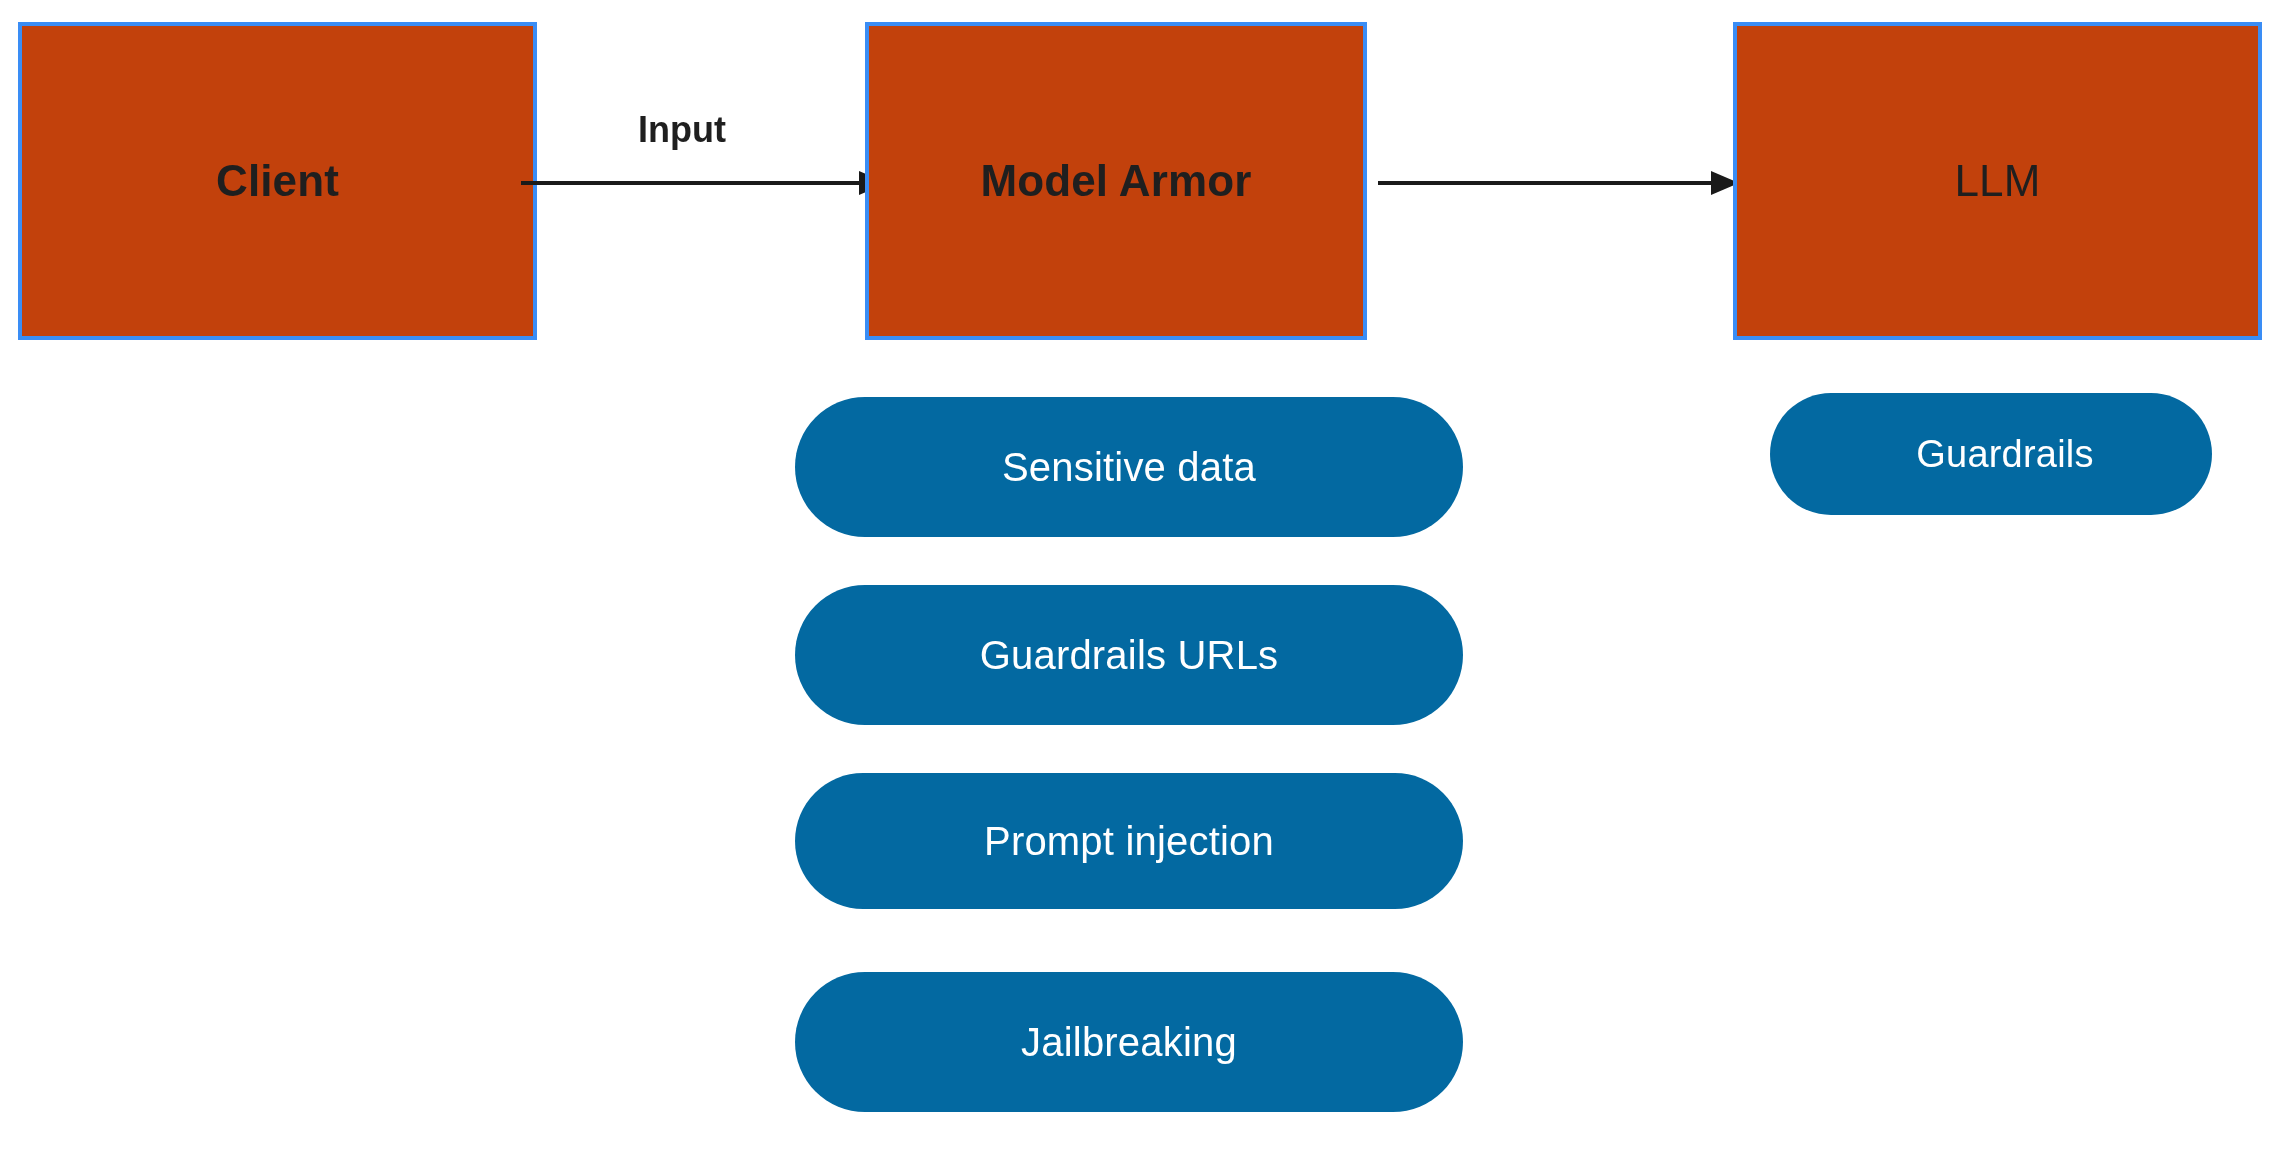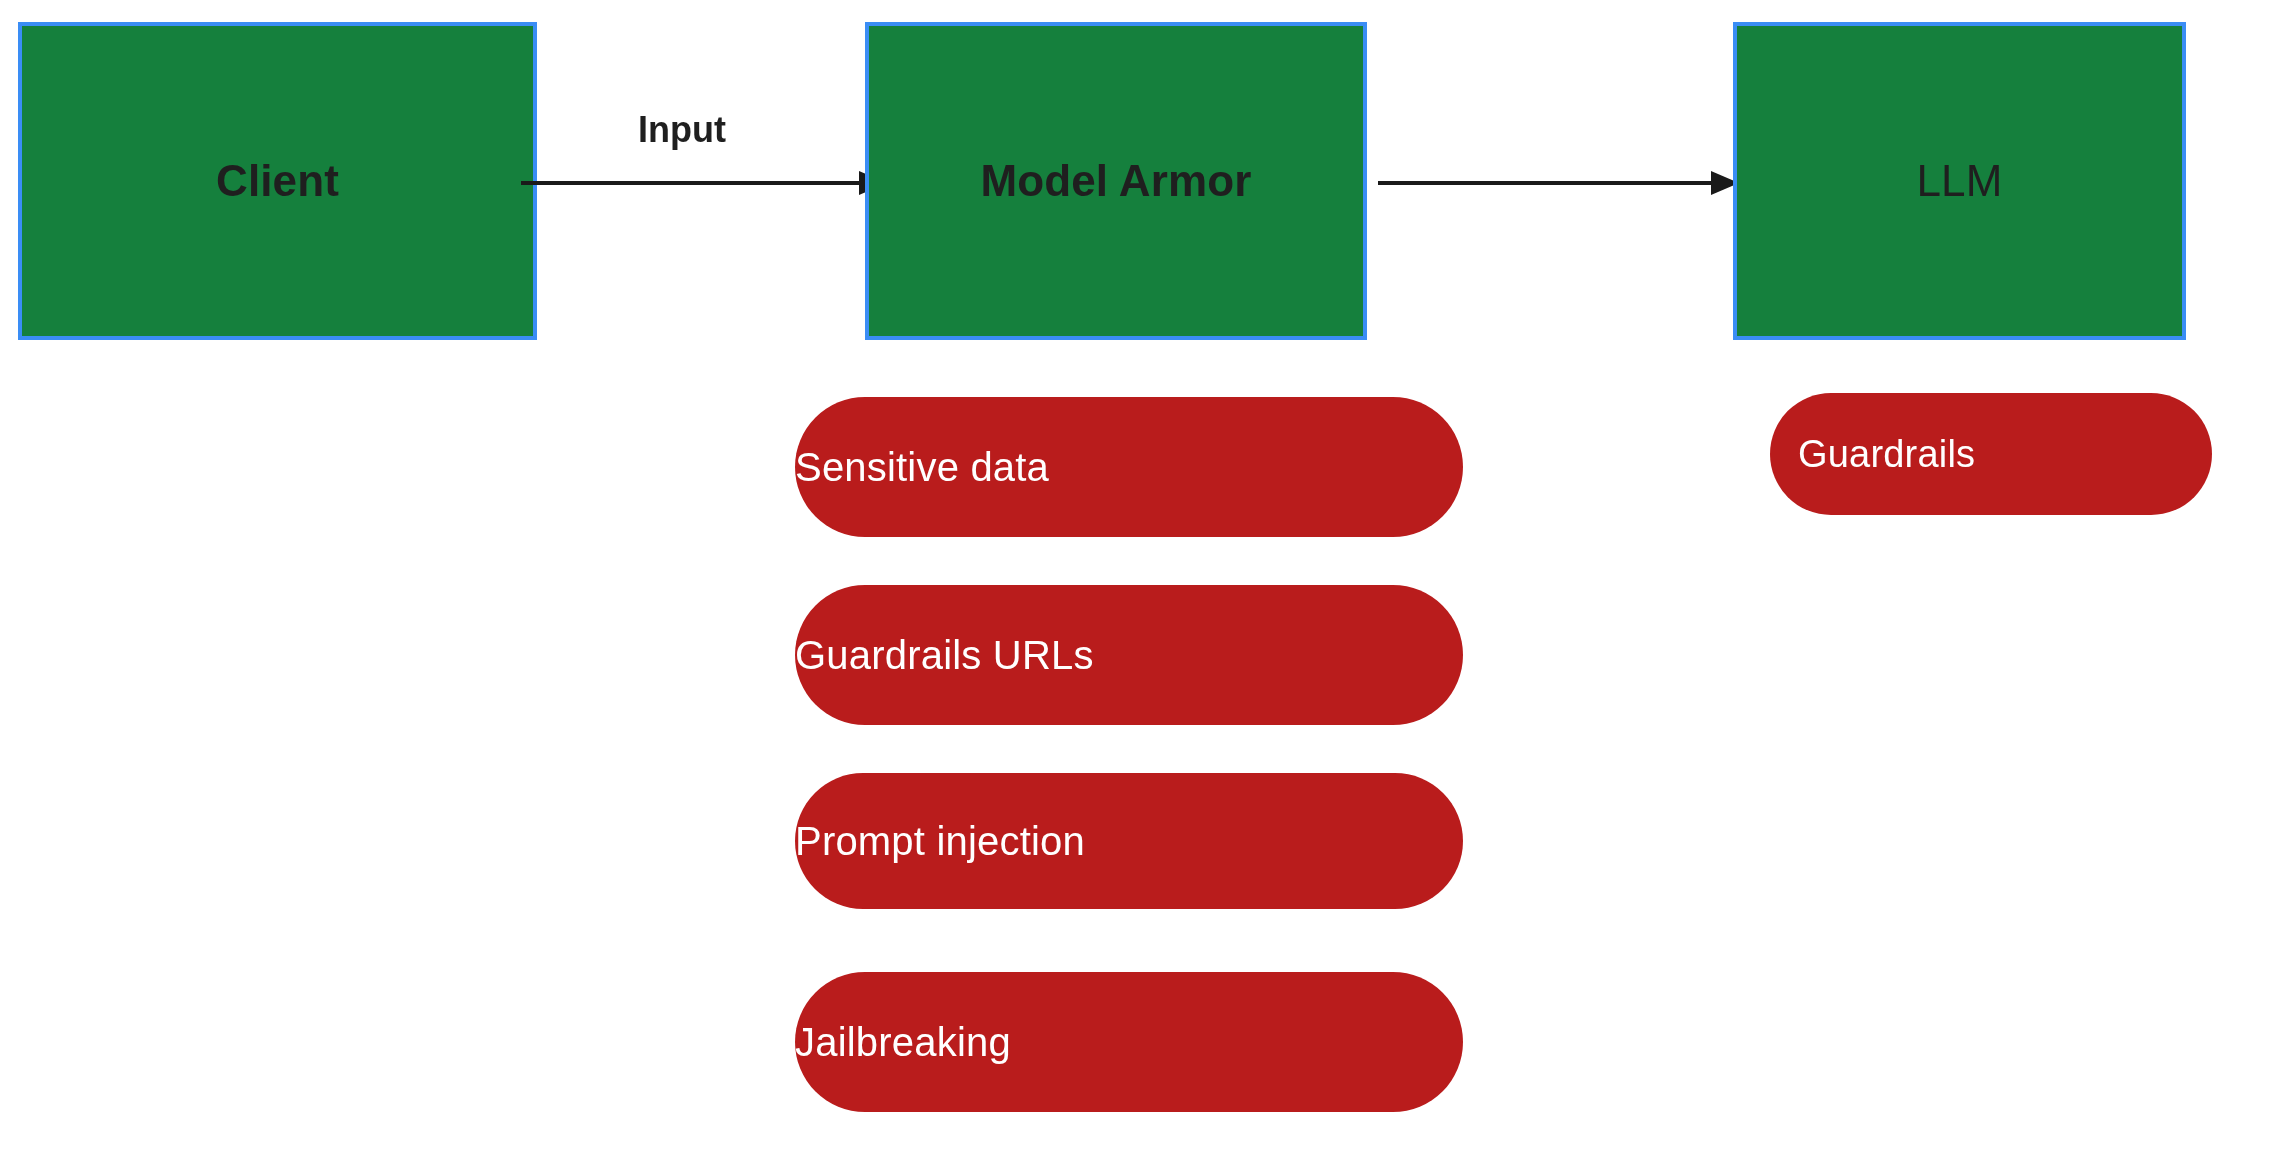--- a/index.html
+++ b/index.html
@@ -17,39 +17,39 @@
     width: 2286px;
     height: 1150px;
     background: #ffffff;
     overflow: hidden;
   }
 
   
   .node-box {
     position: absolute;
     box-sizing: border-box;
-    background: #15803d;
+    background: #c2410c;
     border: 4px solid #3a8df5;
     display: flex;
     align-items: center;
     justify-content: center;
   }
   .node-label {
     color: #1f1f1f;
     font-size: 44px;
     line-height: 1;
     letter-spacing: 0.1px;
     white-space: nowrap;
   }
   .node-label.bold   { font-weight: 700; }
   .node-label.medium { font-weight: 500; }
 
   #box-client      { left: 18px;   top: 22px; width: 519px; height: 318px; }
   #box-model-armor { left: 865px;  top: 22px; width: 502px; height: 318px; }
-  #box-llm         { left: 1733px; top: 22px; width: 453px; height: 318px; }
+  #box-llm         { left: 1733px; top: 22px; width: 529px; height: 318px; }
 
   
   .connector {
     position: absolute;
     overflow: visible;
   }
   .connector-line {
     stroke: #1a1a1a;
     stroke-width: 4;
     fill: none;
@@ -68,24 +68,25 @@
     line-height: 1;
     white-space: nowrap;
     margin-top: 28px;
   }
   #label-input { left: 638px; top: 84px; }
 
   
   .pill {
     position: absolute;
     box-sizing: border-box;
-    background: #b91c1c;
+    background: #0369a1;
     border-radius: 999px;
     display: flex;
     align-items: center;
+    justify-content: center;
   }
   .pill-label {
     color: #ffffff;
     font-size: 40px;
     font-weight: 400;
     line-height: 1;
     letter-spacing: 0.2px;
     white-space: nowrap;
   }
 

